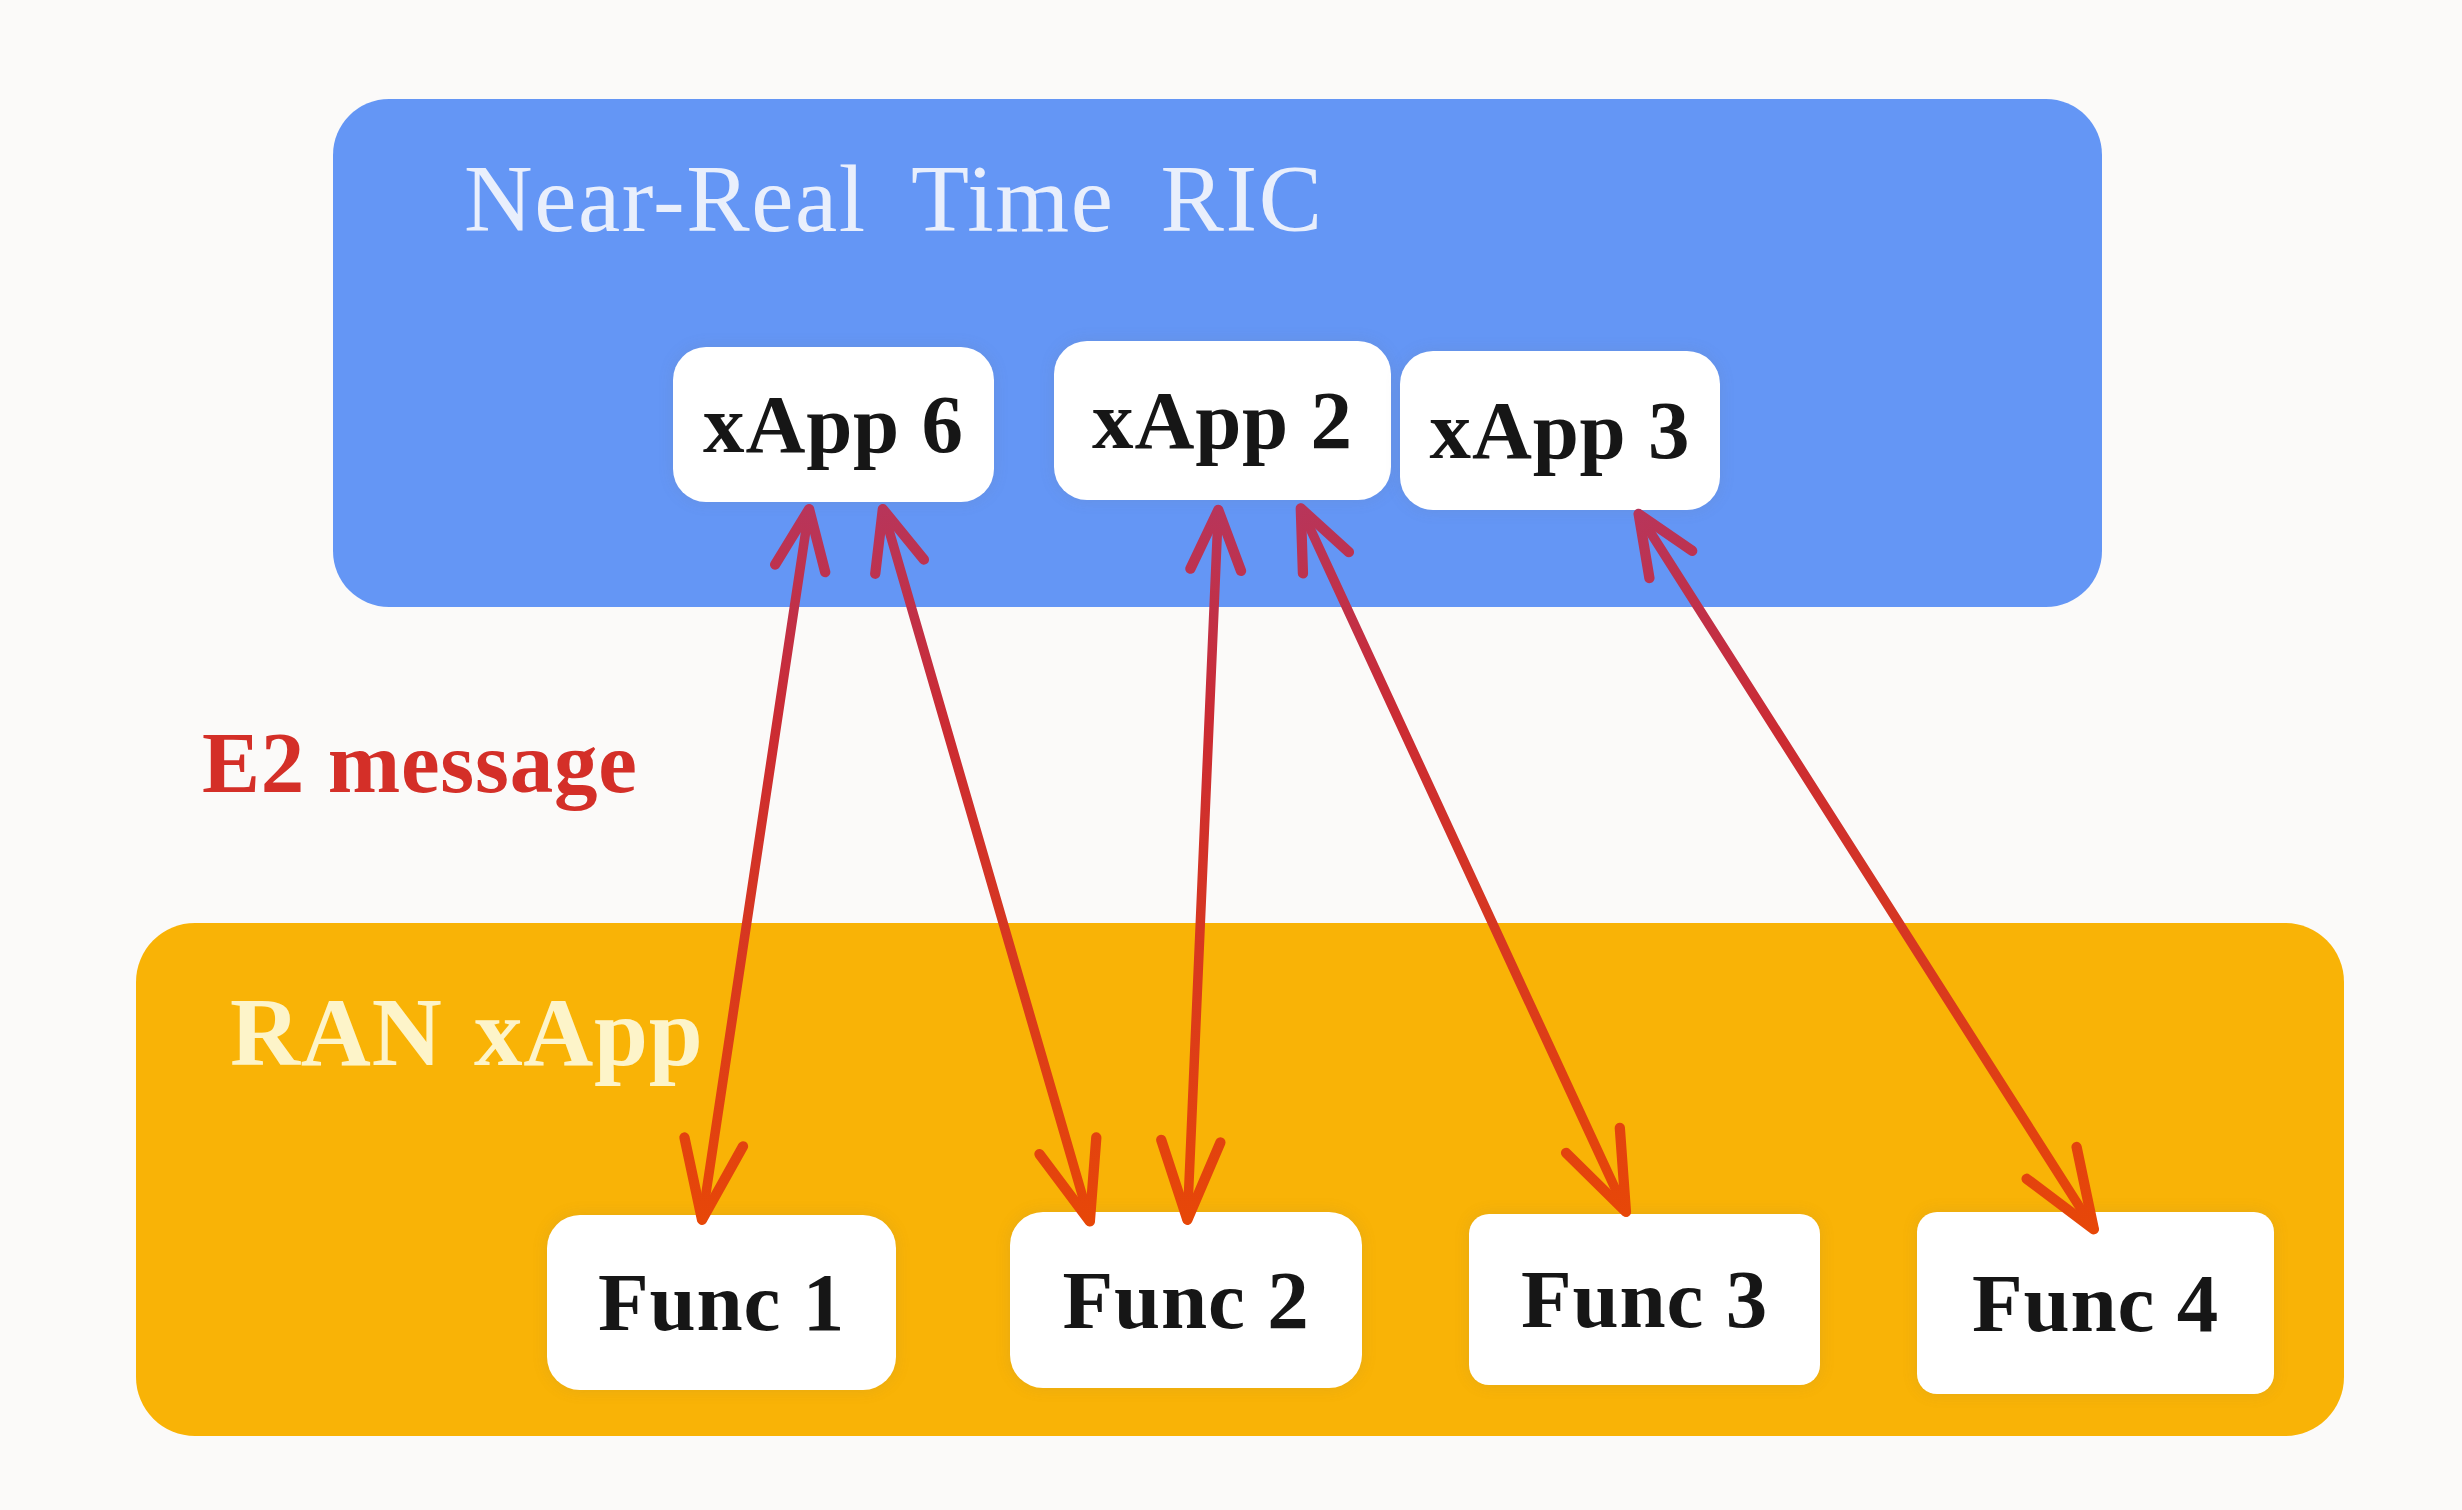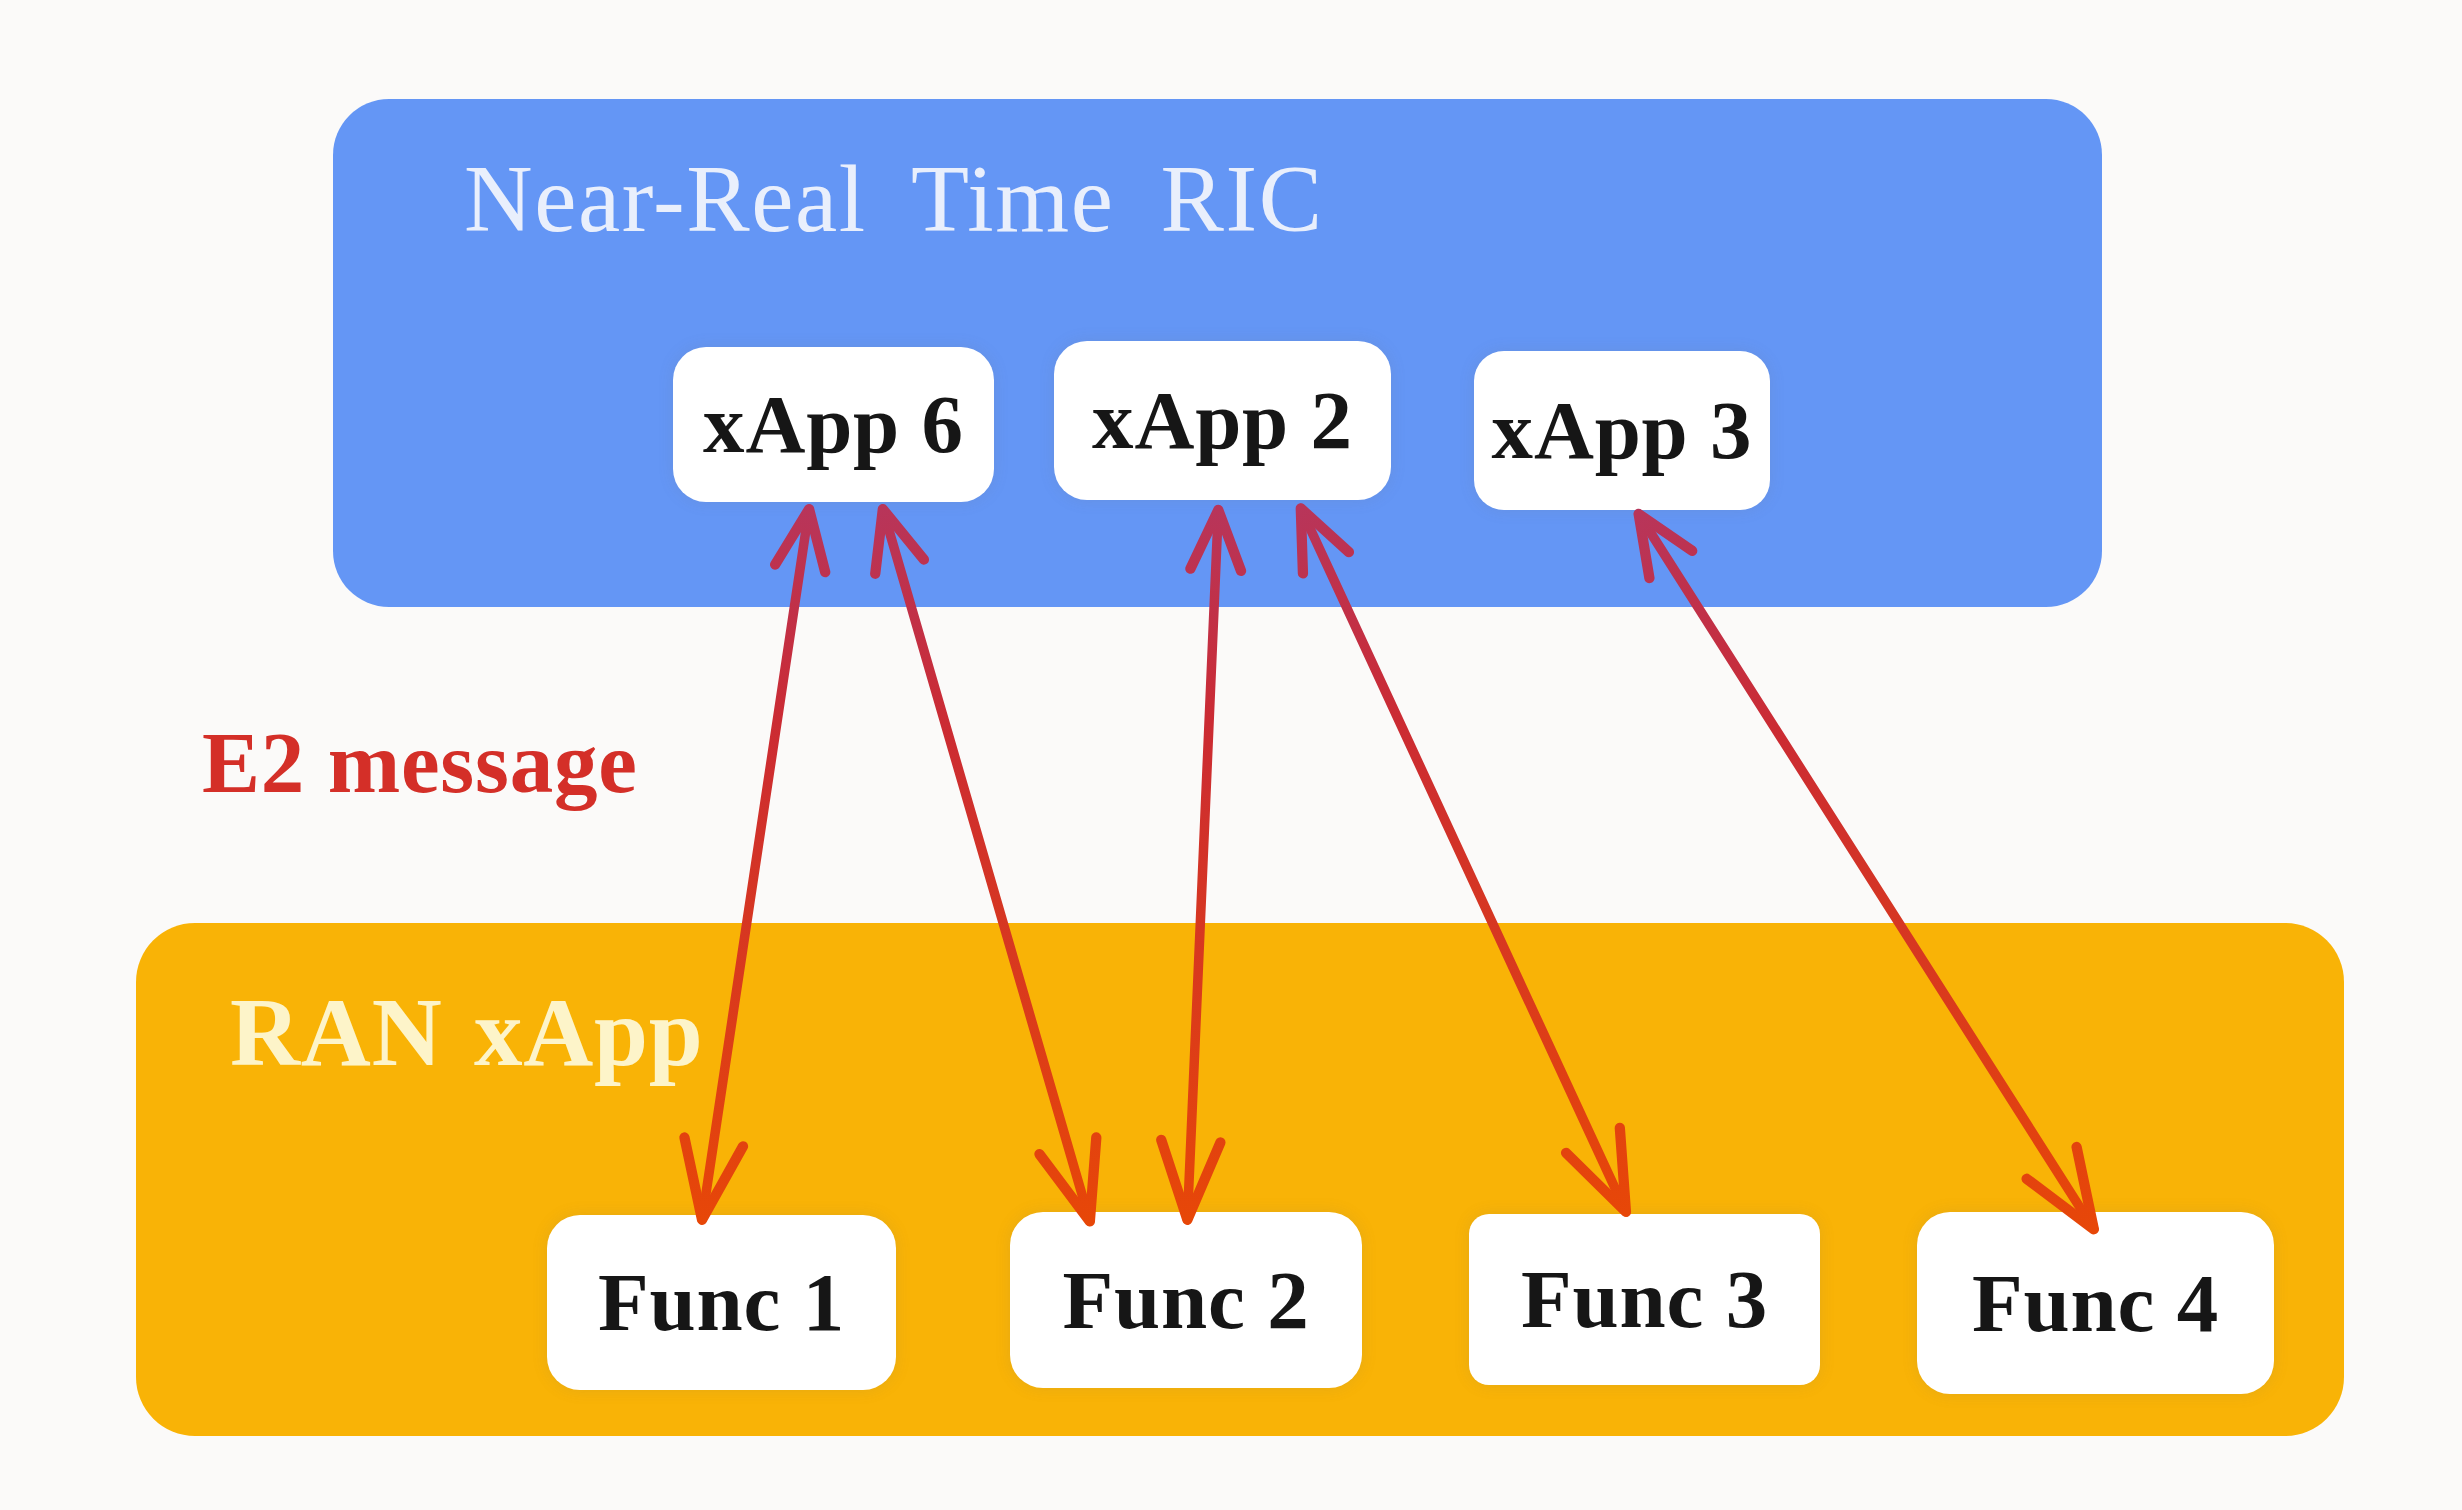--- a/index.html
+++ b/index.html
@@ -41,25 +41,25 @@
     border-radius:33px;
     display:flex;align-items:center;justify-content:center;
     font-weight:700;font-size:83px;line-height:1;
     color:var(--node-text,#161616);
     letter-spacing:0.8px;
     box-shadow:0 0 16px rgba(110,110,110,0.14);
     white-space:nowrap;
   }
   .xapp-1{left:673px;top:347px;width:321px;height:155px;}
   .xapp-2{left:1054px;top:341px;width:337px;height:159px;text-align:right;}
-  .xapp-3{left:1474px;top:351px;width:296px;height:159px;border-radius:30px;}
+  .xapp-3{left:1400px;top:351px;width:320px;height:159px;}
   .func-1{left:547px;top:1215px;width:349px;height:175px;}
   .func-2{left:1010px;top:1212px;width:352px;height:176px;}
   .func-3{left:1469px;top:1214px;width:351px;height:171px;border-radius:20px;}
-  .func-4{left:1917px;top:1212px;width:357px;height:182px;}
+  .func-4{left:1917px;top:1212px;width:357px;height:182px;border-radius:20px;}
   .e2-label{
     position:absolute;left:202px;top:719px;
     font-size:87px;font-weight:700;line-height:1;
     color:var(--arrow-label,#d42f28);
     letter-spacing:0.8px;
     white-space:nowrap;
   }
   .arrows{
     position:absolute;left:0;top:0;width:2462px;height:1510px;
     pointer-events:none;z-index:5;

